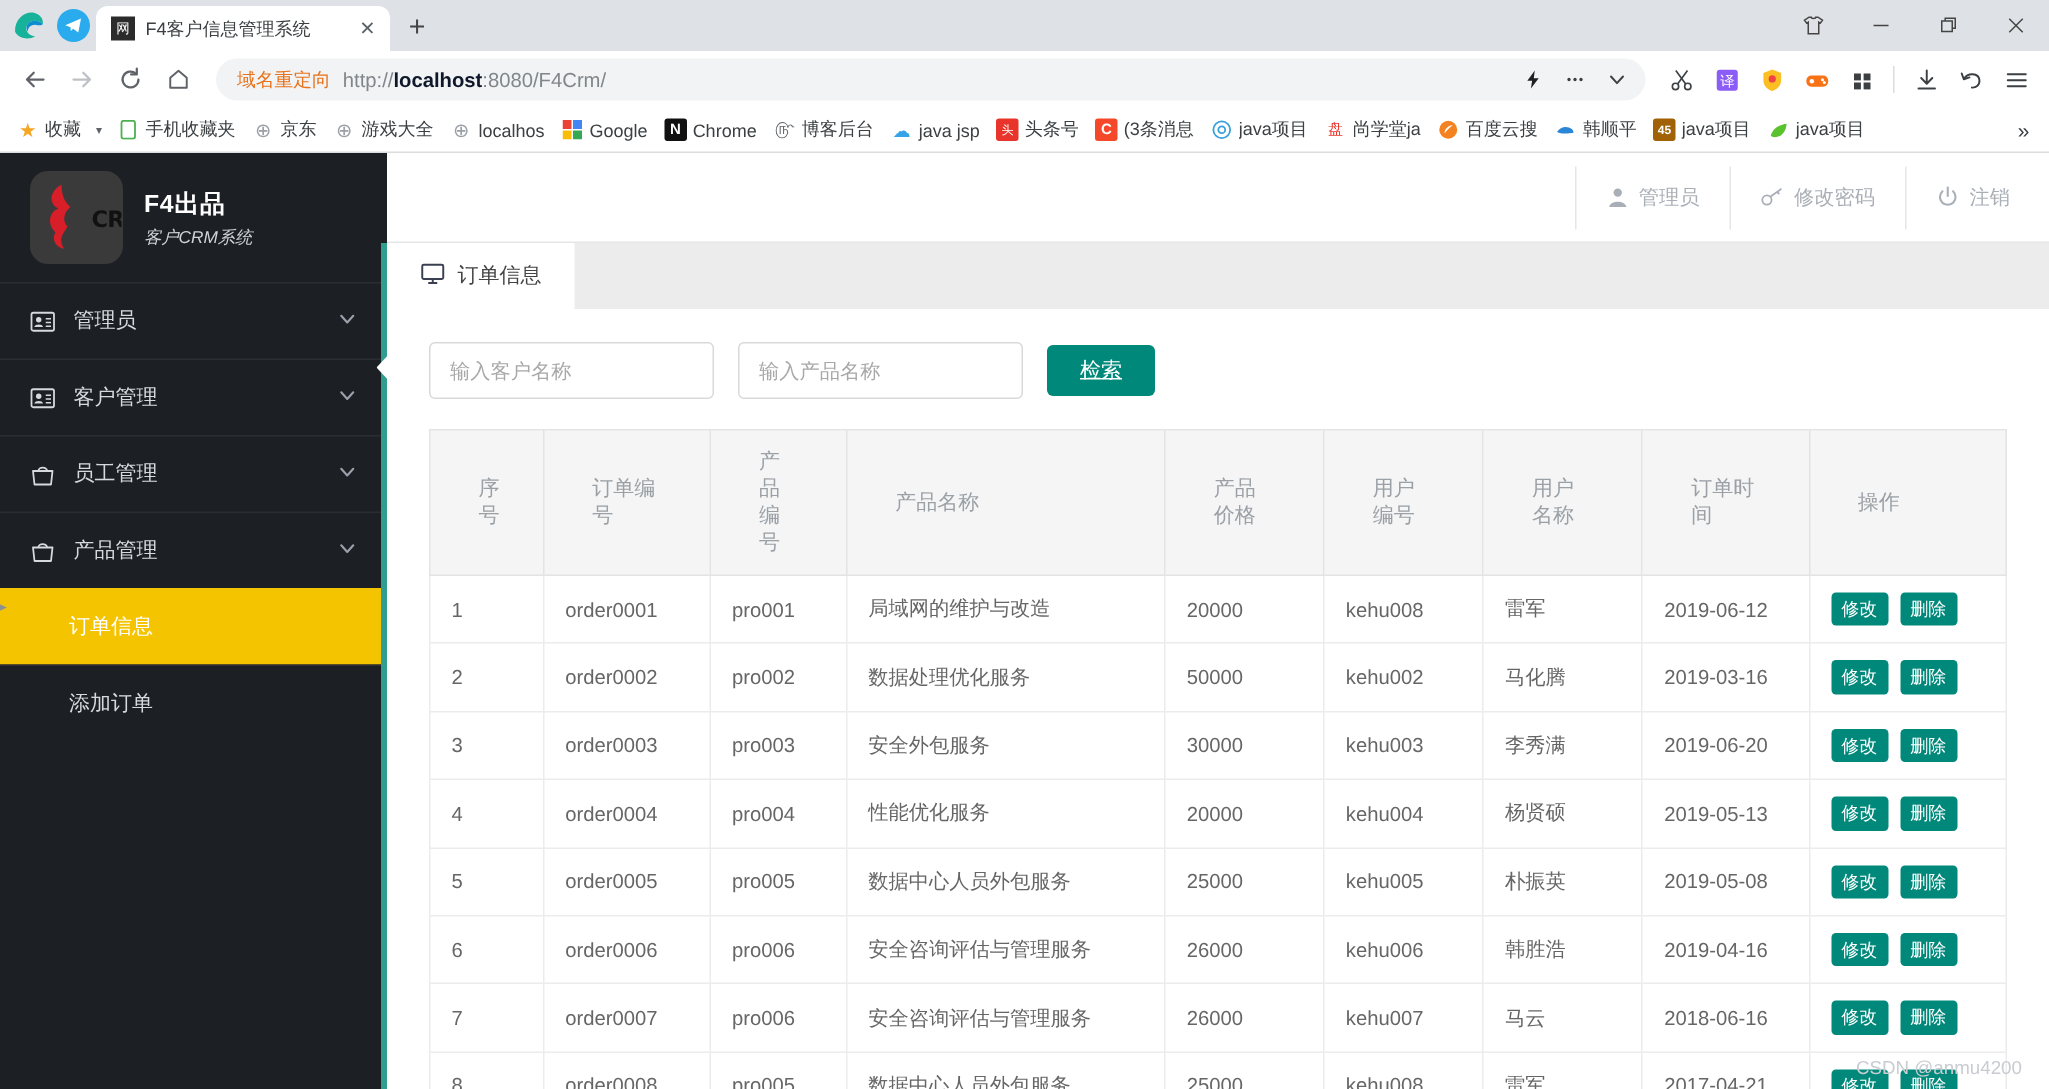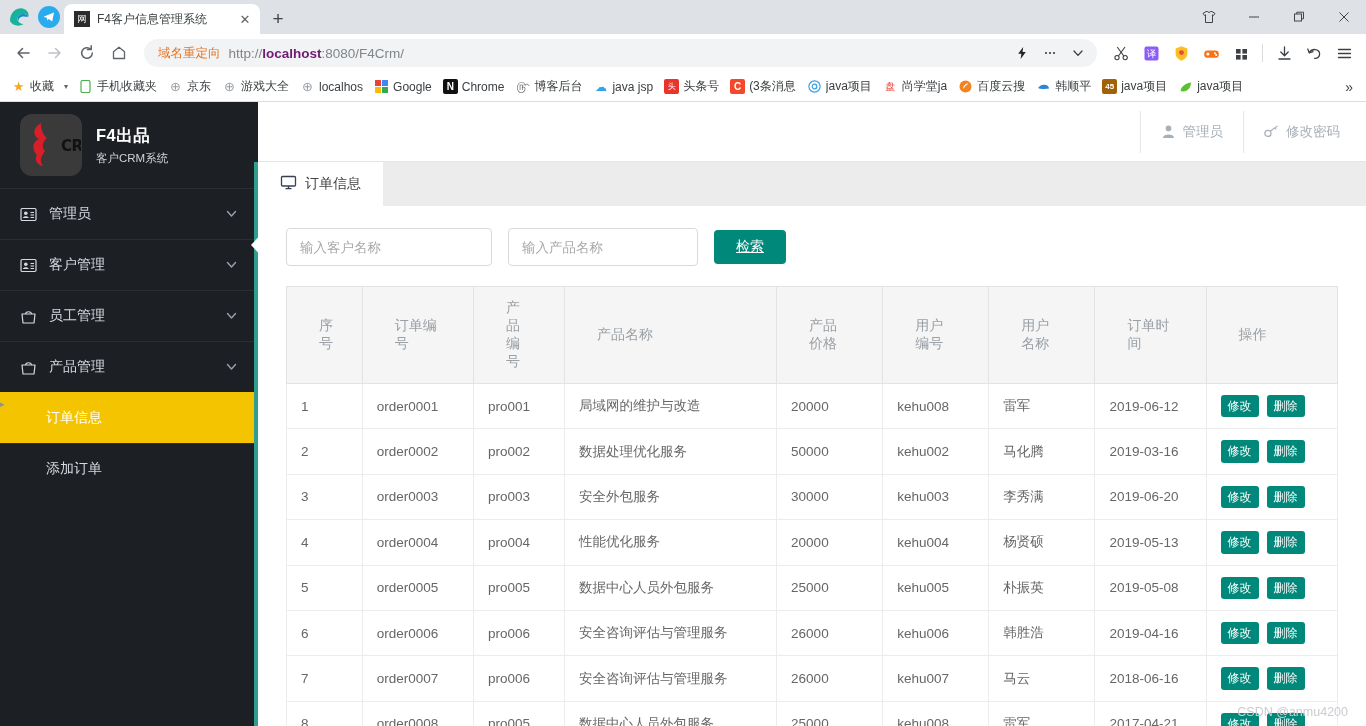--- a/index.html
+++ b/index.html
@@ -44,21 +44,21 @@
   .nav-btn { width: 30px; height: 30px; display: flex; align-items: center; justify-content: center;
     color: #5f6368; border-radius: 50%; flex: none; }
   .nav-btn.disabled { color: #bdc1c6; }
   .omnibox {
     flex: 1; height: 28px; background: #f1f3f4; border-radius: 14px; margin: 0 8px;
     display: flex; align-items: center; padding: 0 6px 0 14px; gap: 8px; min-width: 0;
   }
   .redirect-tag { color: #e8721c; font-size: 12.5px; white-space: nowrap; flex: none; }
   .url { font-size: 13.5px; color: #80868b; white-space: nowrap; overflow: hidden;
     text-overflow: ellipsis; flex: 1; min-width: 0; }
-  .url b { color: #701a75; font-weight: 700; }
+  .url b { color: #0f172a; font-weight: 700; }
   .omni-actions { display: flex; align-items: center; gap: 2px; flex: none; }
   .omni-icon { width: 26px; height: 26px; display: flex; align-items: center; justify-content: center; color: #3c4043; }
   .tb-icon { width: 28px; height: 30px; display: flex; align-items: center; justify-content: center; flex: none; color: #3c4043; }
   .tb-sep { width: 1px; height: 18px; background: #dadce0; margin: 0 5px; flex: none; }
 
   .bookmarks { height: 30px; background: #fff; display: flex; align-items: center;
     padding: 0 6px; gap: 1px; flex: none; border-bottom: 1px solid #dadce0; overflow: hidden; }
   .bm { display: flex; align-items: center; gap: 4px; padding: 3px 5px; border-radius: 4px;
     font-size: 12px; color: #3c4043; white-space: nowrap; flex: none; max-width: 92px; }
   .bm .lbl { overflow: hidden; text-overflow: clip; white-space: nowrap; }
@@ -69,21 +69,21 @@
 
   
   .app { flex: 1; display: flex; min-height: 0; position: relative; background: #fff; }
 
   .sidebar { width: 258px; background: #1c1f23; flex: none; position: relative;
     display: flex; flex-direction: column; }
   .logo-area { height: 86px; display: flex; align-items: center; padding: 0 20px; gap: 14px; }
   .logo-box { width: 62px; height: 62px; border-radius: 12px; background: #3a3a3a; flex: none;
     position: relative; display: flex; align-items: center; justify-content: center; overflow: hidden; }
   .logo-text h1 { font-size: 16.5px; color: #fff; font-weight: bold; letter-spacing: .5px; }
-  .logo-text p { font-size: 11.5px; color: #cfd3d8; margin-top: 4px; }
+  .logo-text p { font-size: 11.5px; color: #cfd3d8; margin-top: 4px; font-style: italic; }
 
   .menu { flex: 1; overflow: hidden; }
   .menu-item { height: 51px; display: flex; align-items: center; padding: 0 20px;
     border-top: 1px solid #2a2e33; color: #d6dae0; font-size: 14px; gap: 12px; }
   .menu-item.open { background: #22262c; }
   .menu-item .chev { margin-left: auto; font-size: 11px; color: #9aa1ab; }
   .menu-icon { width: 17px; height: 17px; flex: none; display: flex; align-items: center; justify-content: center; }
   .sub-item { height: 51px; display: flex; align-items: center; padding: 0 20px 0 46px;
     color: #d6dae0; font-size: 14px; border-top: 1px solid #2a2e33; }
   .sub-item.active { background: #f5c400; color: #fff; border-top-color: #f5c400; }
@@ -105,21 +105,21 @@
   .tabstrip { height: 44px; background: #ececec; display: flex; align-items: stretch; flex: none; }
   .page-tab { background: #fff; display: flex; align-items: center; gap: 8px;
     padding: 0 22px; font-size: 14px; color: #444; }
 
   .panel { padding: 22px 28px 0 28px; flex: 1; overflow: hidden; }
 
   .searchbar { display: flex; align-items: center; gap: 16px; margin-bottom: 20px; }
   .inp { height: 38px; border: 1px solid #d9d9d9; border-radius: 4px; padding: 0 13px;
     font-size: 13.5px; color: #333; background: #fff; font-family: inherit; }
   .inp::placeholder { color: #a8a8a8; }
-  .inp.cust { width: 206px; }
+  .inp.cust { width: 190px; }
   .inp.prod { width: 190px; }
   .btn-search { height: 34px; background: #00897b; color: #fff; border: none; border-radius: 4px;
     padding: 0 22px; font-size: 14px; font-family: inherit; text-decoration: underline; }
 
   table { border-collapse: collapse; width: 100%; table-layout: fixed; }
   thead th { background: #f5f5f5; border: 1px solid #e3e3e3; text-align: left;
     padding: 12px 32px; font-size: 14px; font-weight: normal; color: #9aa0a6; }
   tbody td { border: 1px solid #ececec; padding: 11px 14px; font-size: 13.5px;
     color: #666; height: 41px; }
   .col-seq { width: 75px; } .col-ono { width: 110px; } .col-pno { width: 90px; }
@@ -495,20 +495,29 @@
           </div>
           <div class="topbar-item">
             <span class="ti-icon">
               <svg width="16" height="15" viewBox="0 0 16 15">
                 <circle cx="4.2" cy="9.5" r="3.3" fill="none" stroke="#a9afb6" stroke-width="1.3"></circle>
                 <line x1="6.6" y1="7.2" x2="14.5" y2="1.5" stroke="#a9afb6" stroke-width="1.3"></line>
                 <line x1="11.4" y1="3.6" x2="13" y2="5.2" stroke="#a9afb6" stroke-width="1.3"></line>
               </svg>
             </span>
             <span>修改密码</span>
+          </div>
+          <div class="topbar-item">
+            <span class="ti-icon">
+              <svg width="15" height="15" viewBox="0 0 15 15">
+                <path d="M4 3.5 A5.2 5.2 0 1 0 11 3.5" fill="none" stroke="#a9afb6" stroke-width="1.4" stroke-linecap="round"></path>
+                <line x1="7.5" y1="1" x2="7.5" y2="6.6" stroke="#a9afb6" stroke-width="1.4" stroke-linecap="round"></line>
+              </svg>
+            </span>
+            <span>注销</span>
           </div>
         </div>
 
       <div class="tabstrip">
         <div class="page-tab">
           <span>
             <svg width="17" height="17" viewBox="0 0 17 17">
                 <rect x="1.5" y="2.5" width="14" height="9.5" rx="1" fill="none" stroke="#3b3f52" stroke-width="1.3"></rect>
                 <line x1="5.5" y1="14.6" x2="11.5" y2="14.6" stroke="#3b3f52" stroke-width="1.3"></line>
                 <line x1="8.5" y1="12" x2="8.5" y2="14.6" stroke="#3b3f52" stroke-width="1.3"></line>

